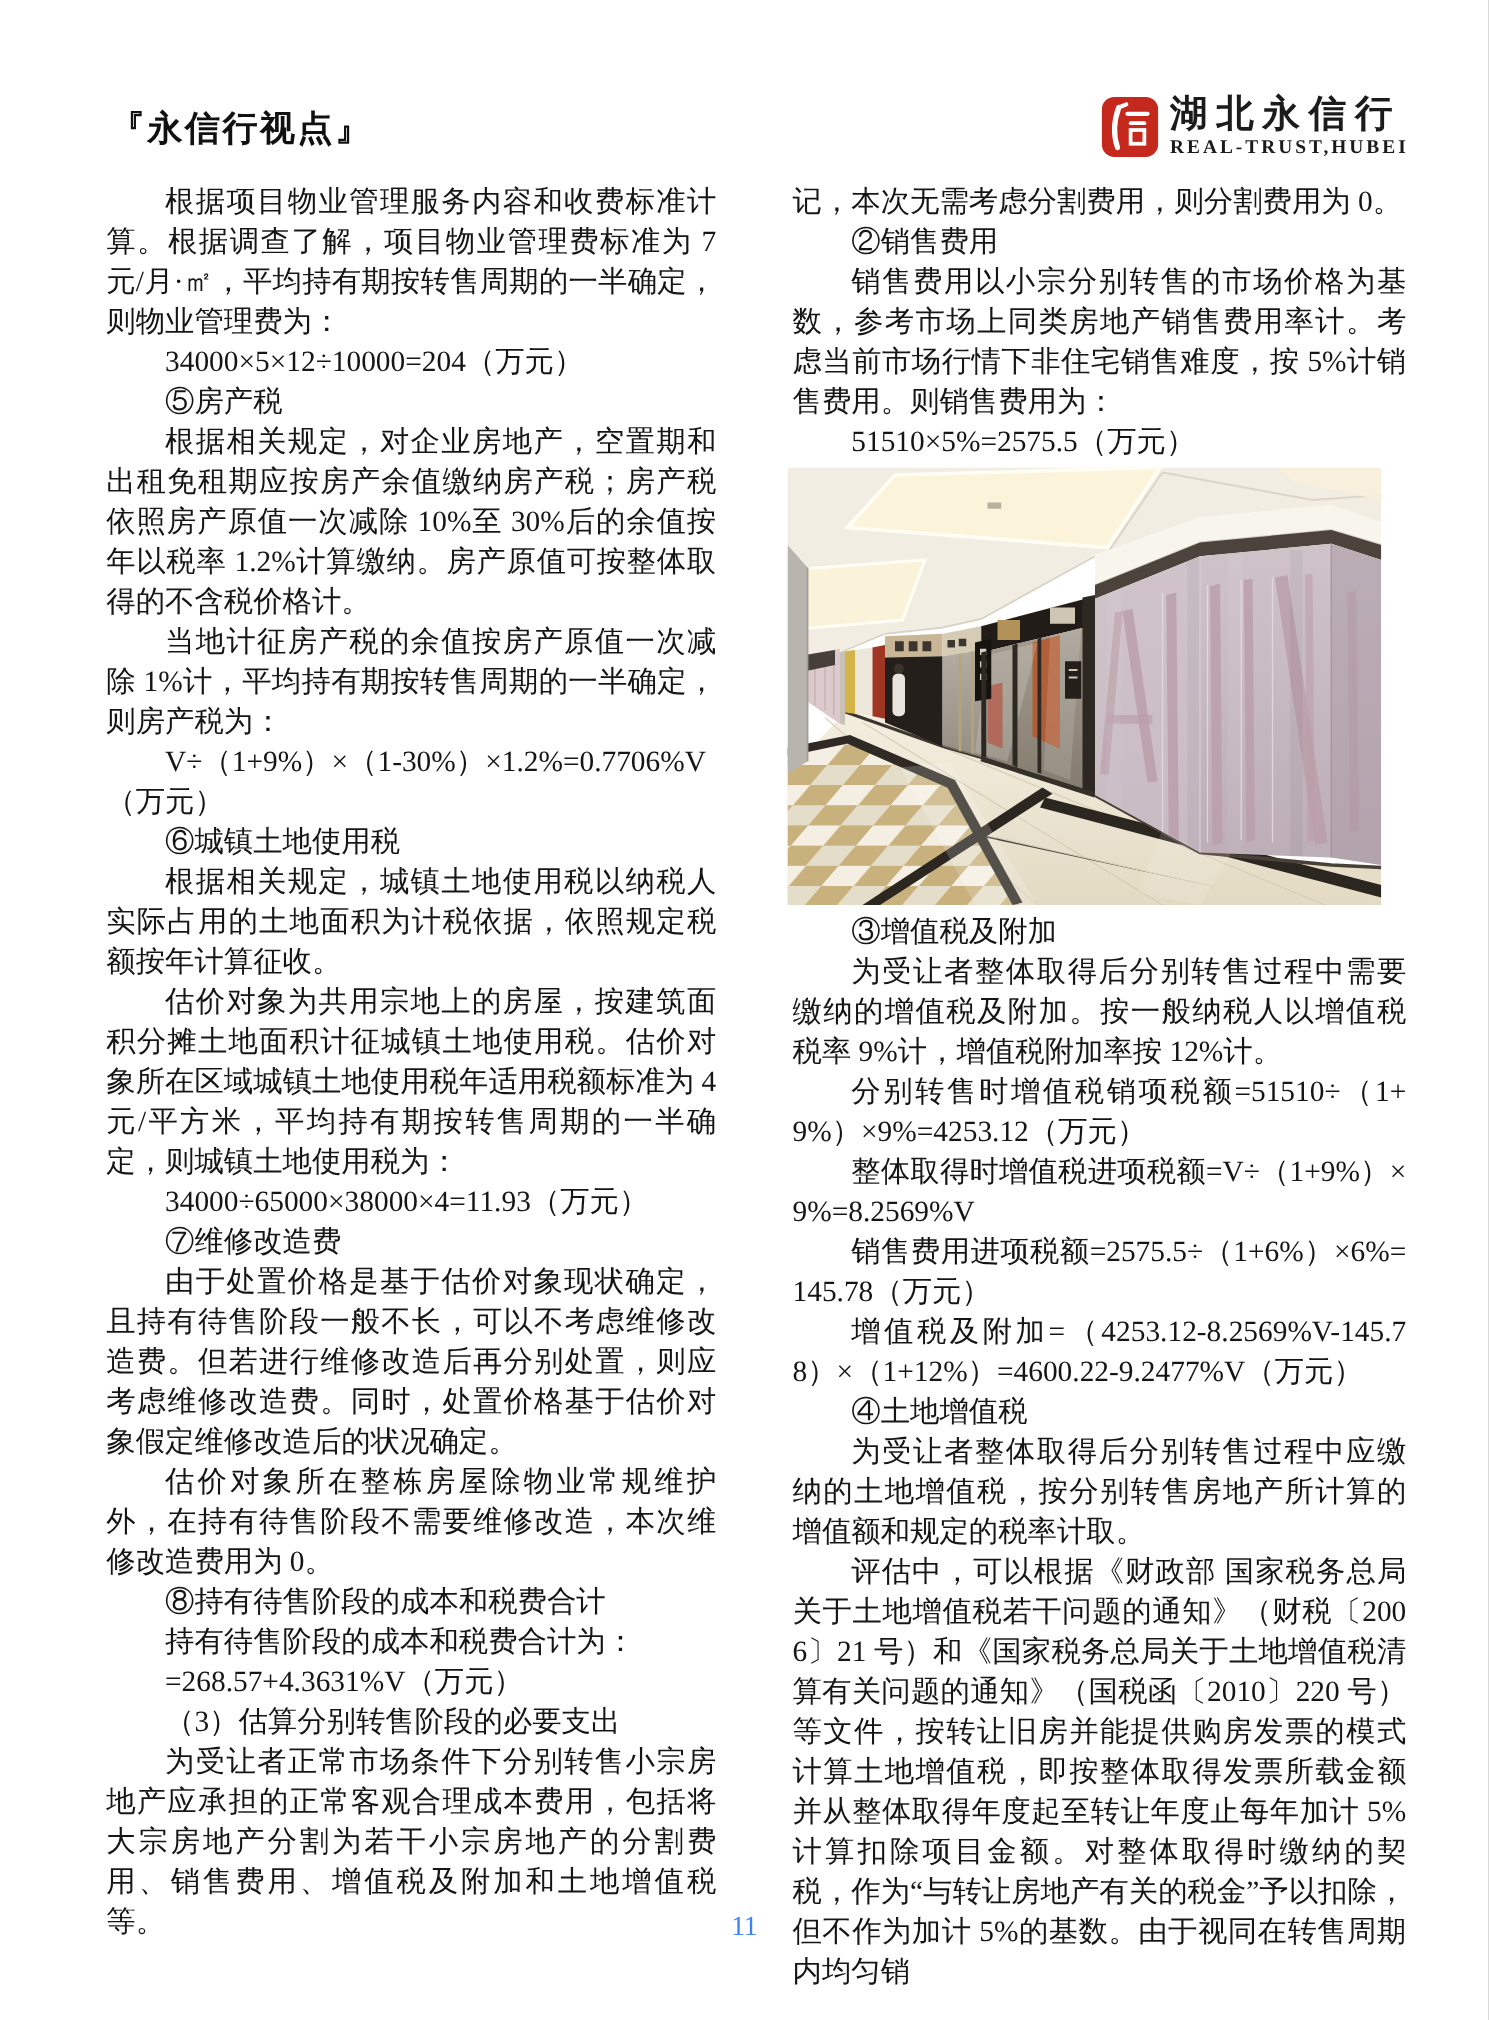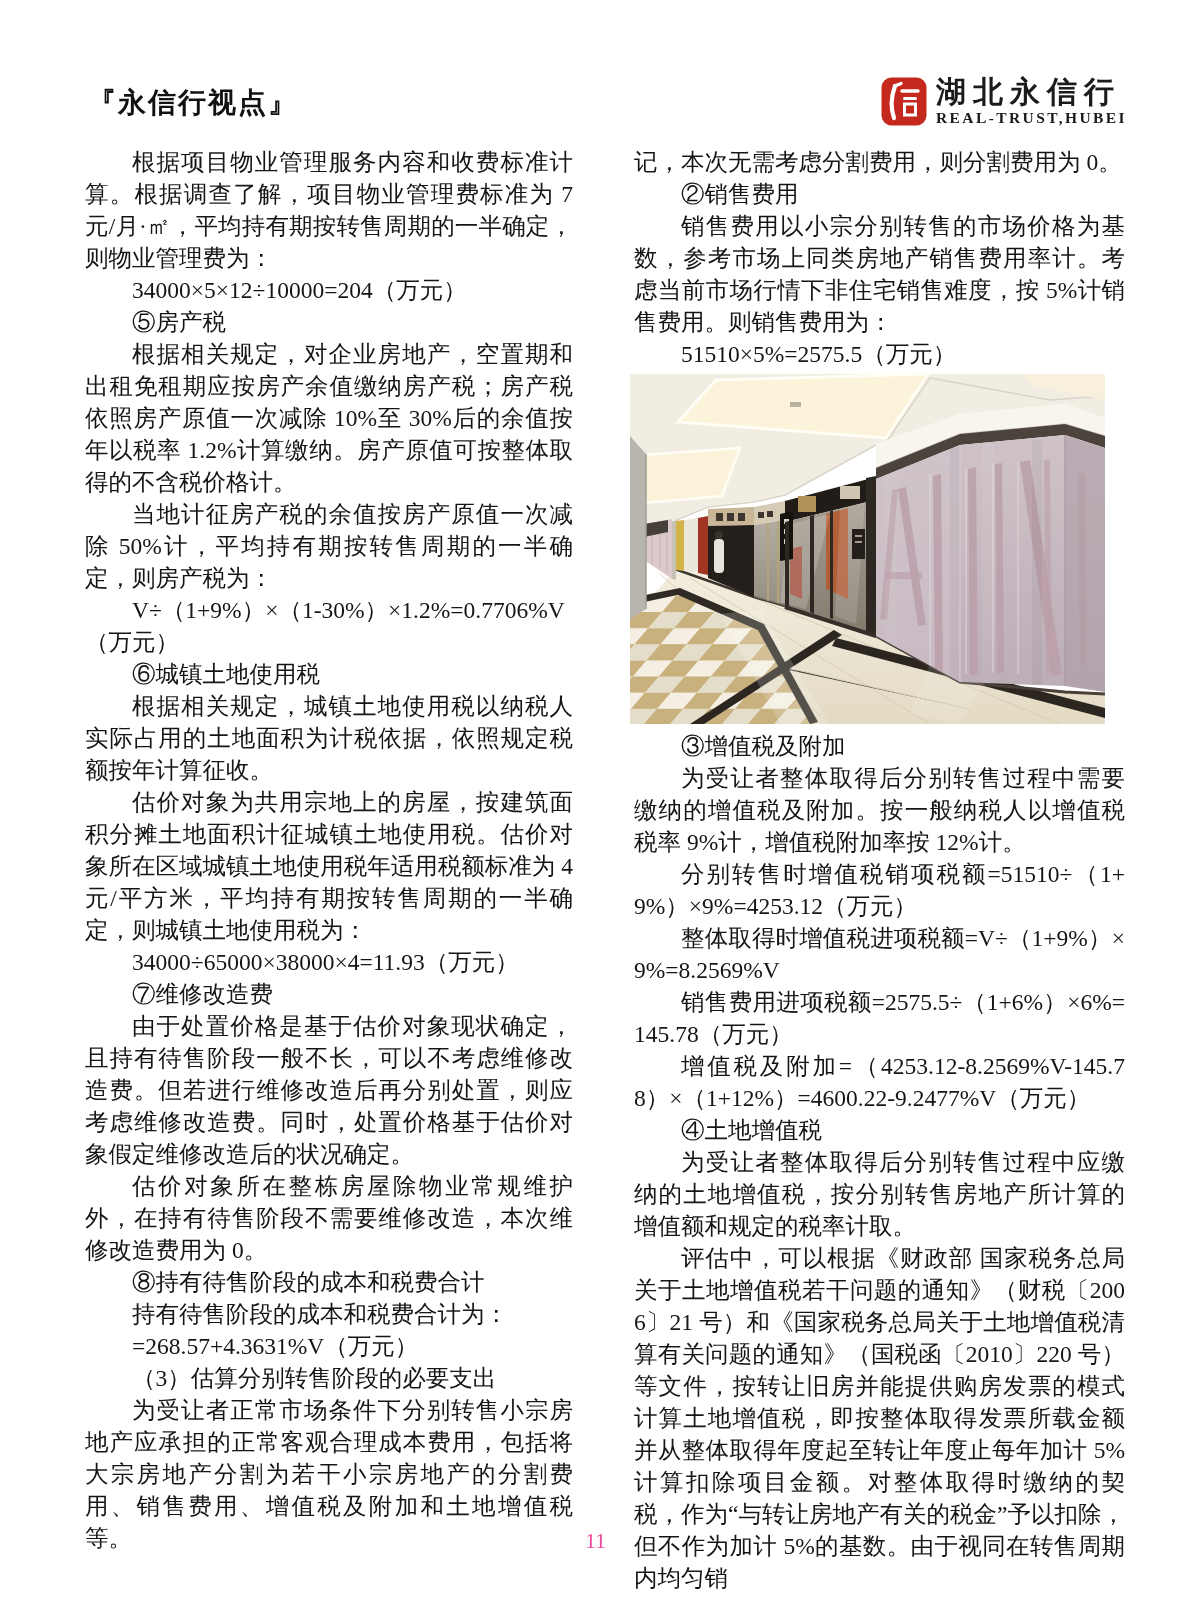--- a/index.html
+++ b/index.html
@@ -55,21 +55,21 @@
   
   .photo{
     width:475px;height:350px;
     margin:4px 0 6px -4px;
     display:block;
   }
   
   .page-number{
     position:absolute;left:0;right:0;top:1528px;
     text-align:center;
-    font-size:22px;color:#ec4899;
+    font-size:22px;color:#3b82f6;
   }
 </style>
 </head>
 <body>
 
 <div class="page">
 
   <div class="masthead">『永信行视点』</div>
 
   <div class="logo">
@@ -92,21 +92,21 @@
     <div class="col left">
 
         <p class="para body">根据项目物业管理服务内容和收费标准计算。根据调查了解，项目物业管理费标准为 7 元/月·㎡，平均持有期按转售周期的一半确定，则物业管理费为：</p>
 
         <p class="para formula">34000×5×12÷10000=204（万元）</p>
 
         <p class="para body">⑤房产税</p>
 
         <p class="para body">根据相关规定，对企业房地产，空置期和出租免租期应按房产余值缴纳房产税；房产税依照房产原值一次减除 10%至 30%后的余值按年以税率 1.2%计算缴纳。房产原值可按整体取得的不含税价格计。</p>
 
-        <p class="para body">当地计征房产税的余值按房产原值一次减除 50%计，平均持有期按转售周期的一半确定，则房产税为：</p>
+        <p class="para body">当地计征房产税的余值按房产原值一次减除 1%计，平均持有期按转售周期的一半确定，则房产税为：</p>
 
         <p class="para formula">V÷（1+9%）×（1-30%）×1.2%=0.7706%V（万元）</p>
 
         <p class="para body">⑥城镇土地使用税</p>
 
         <p class="para body">根据相关规定，城镇土地使用税以纳税人实际占用的土地面积为计税依据，依照规定税额按年计算征收。</p>
 
         <p class="para body">估价对象为共用宗地上的房屋，按建筑面积分摊土地面积计征城镇土地使用税。估价对象所在区域城镇土地使用税年适用税额标准为 4 元/平方米，平均持有期按转售周期的一半确定，则城镇土地使用税为：</p>
 
         <p class="para formula">34000÷65000×38000×4=11.93（万元）</p>

